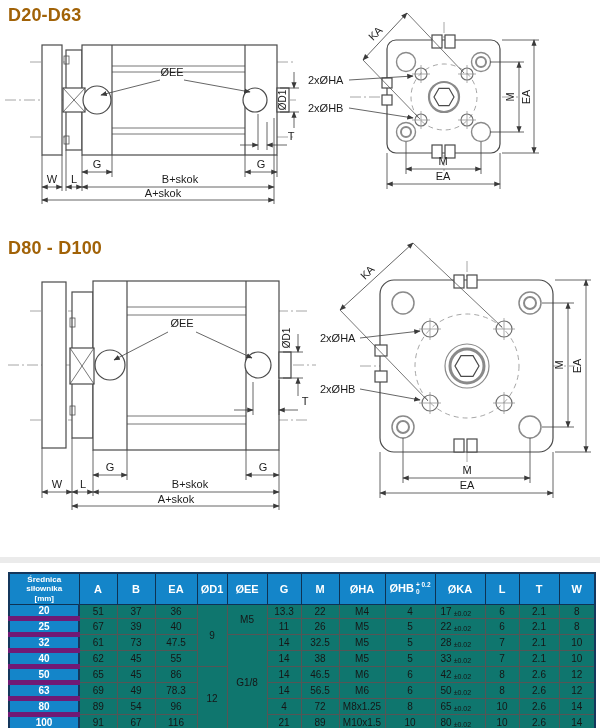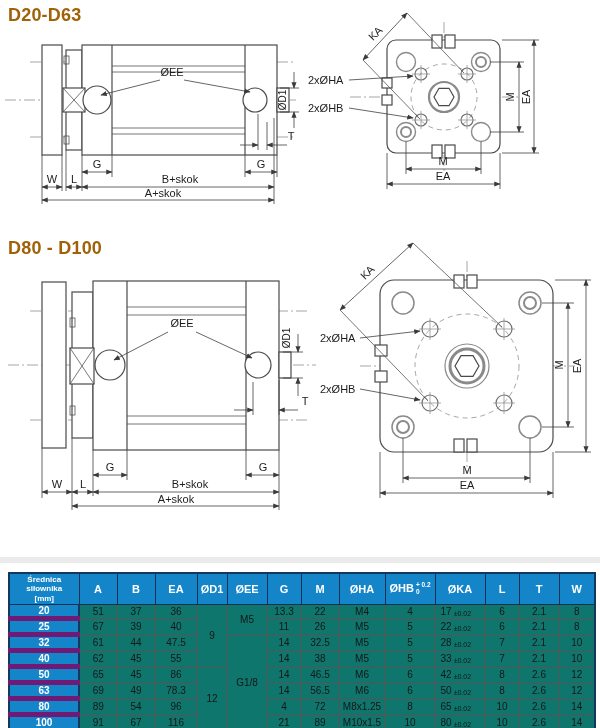--- a/index.html
+++ b/index.html
@@ -411,21 +411,21 @@
     <td>M5</td>
     <td>5</td>
     <td class="kacell"><span>22</span><span class="tol">±0.02</span></td>
     <td>6</td>
     <td>2.1</td>
     <td>8</td>
   </tr>
   <tr>
     <th class="dia">32</th>
     <td>61</td>
-    <td>44</td>
+    <td>73</td>
     <td>47.5</td>
     <td rowspan="6">G1/8</td>
     <td>14</td>
     <td>32.5</td>
     <td>M5</td>
     <td>5</td>
     <td class="kacell"><span>28</span><span class="tol">±0.02</span></td>
     <td>7</td>
     <td>2.1</td>
     <td>10</td>

